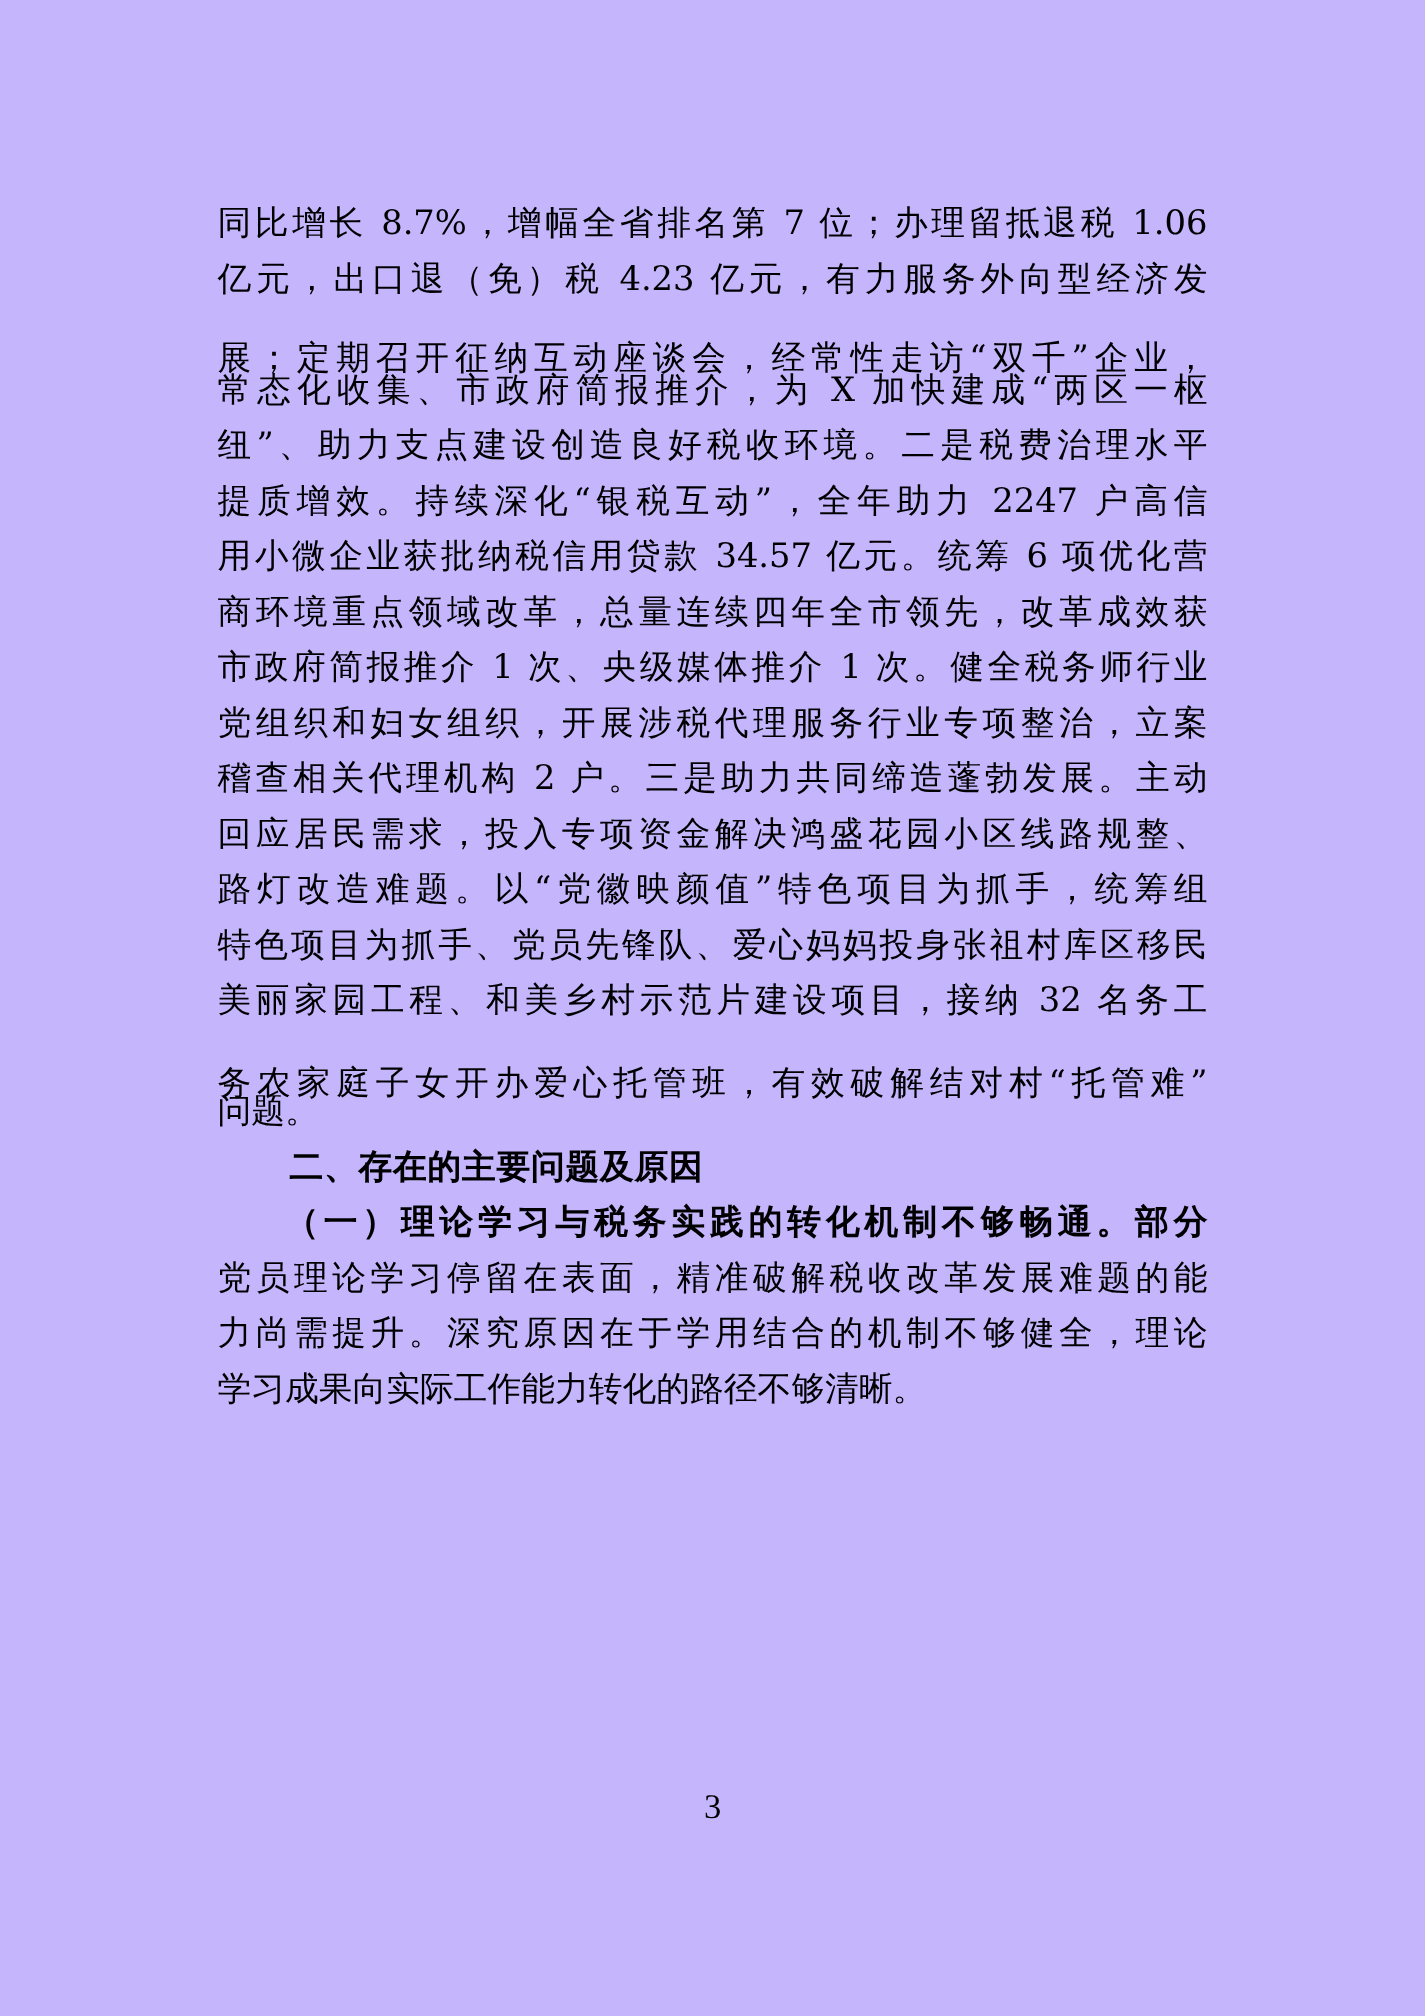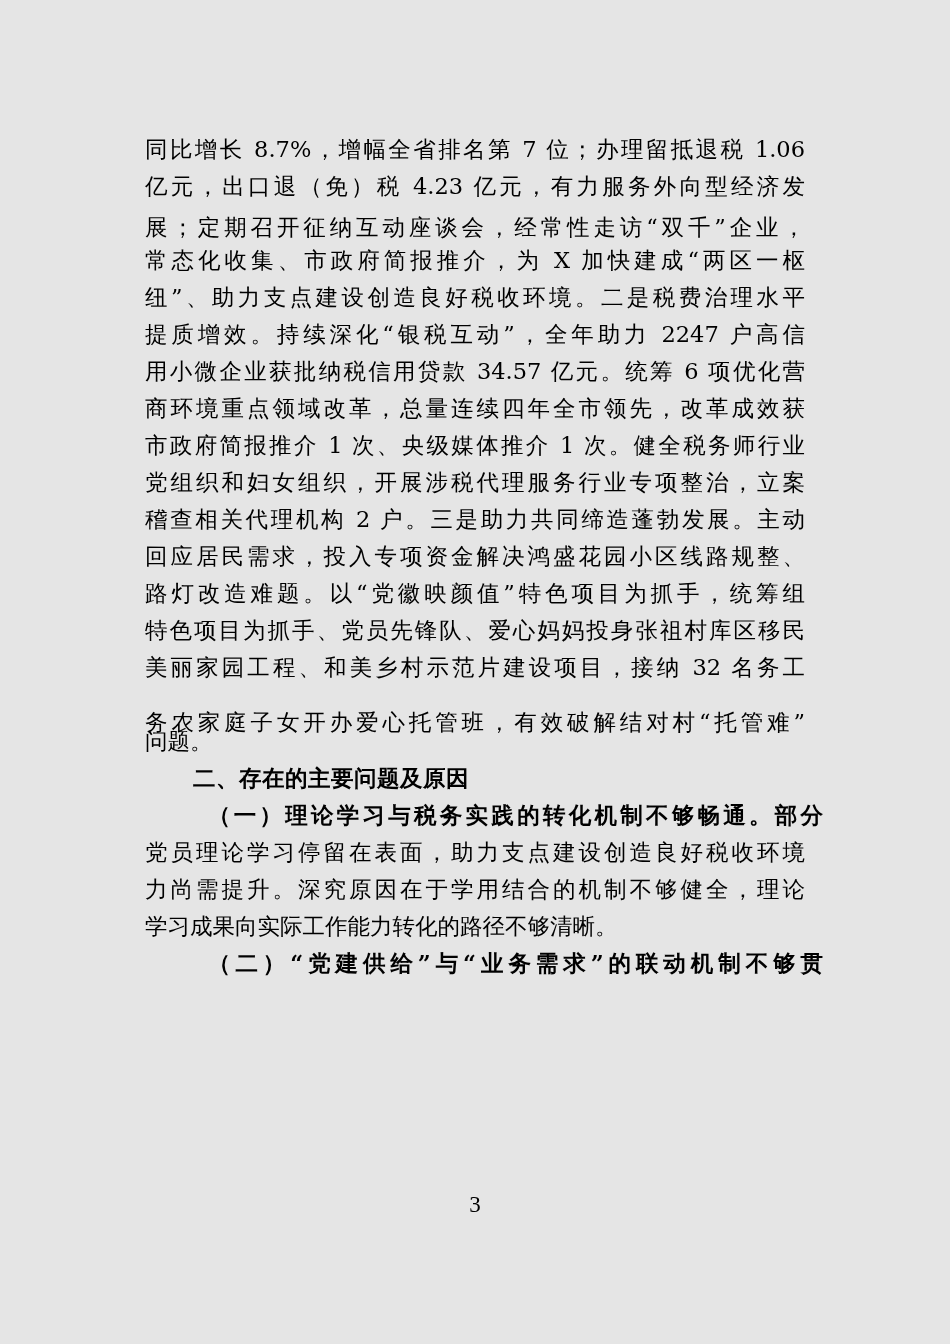--- a/index.html
+++ b/index.html
@@ -14,21 +14,21 @@
       overflow: hidden;
       font-family: "DejaVu Serif", "Liberation Serif", serif;
       color: #000000;
     }
     .page {
       position: absolute;
       left: 0;
       top: 0;
       width: 950px;
       height: 1344px;
-      background: #e5e5e5;
+      background: #c4b5fd;
     }
     .line {
       position: absolute;
       left: 145px;
       width: 660px;
       height: 30px;
       font-size: 22.5px;
       line-height: 30px;
       white-space: nowrap;
       text-align: justify;
@@ -43,63 +43,61 @@
       width: 420px;
       font-family: "DejaVu Sans", "Liberation Sans", sans-serif;
       font-weight: bold;
       text-align-last: left;
       letter-spacing: 0.5px;
     }
     .line.subhead {
       left: 190px;
       width: 615px;
       font-weight: bold;
-      margin-left: 18px;
     }
     .page-number {
       position: absolute;
       left: 0;
       width: 950px;
       top: 1190px;
       text-align: center;
       font-family: "Liberation Serif", "DejaVu Serif", serif;
       font-size: 23px;
       line-height: 30px;
     }
   </style>
 </head>
 <body>
 
 <div class="page">
 
   <div>
     <div class="line" style="top:134px">同比增长 8.7%，增幅全省排名第 7 位；办理留抵退税 1.06</div>
     <div class="line" style="top:171px">亿元，出口退（免）税 4.23 亿元，有力服务外向型经济发</div>
-    <div class="line" style="top:212px">展；定期召开征纳互动座谈会，经常性走访“双千”企业，</div>
+    <div class="line" style="top:224px">展；定期召开征纳互动座谈会，经常性走访“双千”企业，</div>
     <div class="line" style="top:245px">常态化收集、市政府简报推介，为 X 加快建成“两区一枢</div>
     <div class="line" style="top:282px">纽”、助力支点建设创造良好税收环境。二是税费治理水平</div>
     <div class="line" style="top:319px">提质增效。持续深化“银税互动”，全年助力 2247 户高信</div>
     <div class="line" style="top:356px">用小微企业获批纳税信用贷款 34.57 亿元。统筹 6 项优化营</div>
     <div class="line" style="top:393px">商环境重点领域改革，总量连续四年全市领先，改革成效获</div>
     <div class="line" style="top:430px">市政府简报推介 1 次、央级媒体推介 1 次。健全税务师行业</div>
     <div class="line" style="top:467px">党组织和妇女组织，开展涉税代理服务行业专项整治，立案</div>
     <div class="line" style="top:504px">稽查相关代理机构 2 户。三是助力共同缔造蓬勃发展。主动</div>
     <div class="line" style="top:541px">回应居民需求，投入专项资金解决鸿盛花园小区线路规整、</div>
     <div class="line" style="top:578px">路灯改造难题。以“党徽映颜值”特色项目为抓手，统筹组</div>
     <div class="line" style="top:615px">特色项目为抓手、党员先锋队、爱心妈妈投身张祖村库区移民</div>
     <div class="line" style="top:652px">美丽家园工程、和美乡村示范片建设项目，接纳 32 名务工</div>
     <div class="line" style="top:707px">务农家庭子女开办爱心托管班，有效破解结对村“托管难”</div>
     <div class="line last" style="top:726px">问题。</div>
   </div>
 
   <div class="line heading" style="top:763px">二、存在的主要问题及原因</div>
 
   <div>
     <div class="line subhead" style="top:800px">（一）理论学习与税务实践的转化机制不够畅通。部分</div>
-    <div class="line" style="top:837px">党员理论学习停留在表面，助力支点建设创造良好税收环境</div>
+    <div class="line" style="top:837px">党员理论学习停留在表面，精准破解税收改革发展难题的能</div>
     <div class="line" style="top:874px">力尚需提升。深究原因在于学用结合的机制不够健全，理论</div>
     <div class="line last" style="top:911px">学习成果向实际工作能力转化的路径不够清晰。</div>
   </div>
 
-  <div class="line subhead" style="top:948px">（二）“党建供给”与“业务需求”的联动机制不够贯</div>
 
   <div class="page-number">3</div>
 </div>
 
 </body></html>

